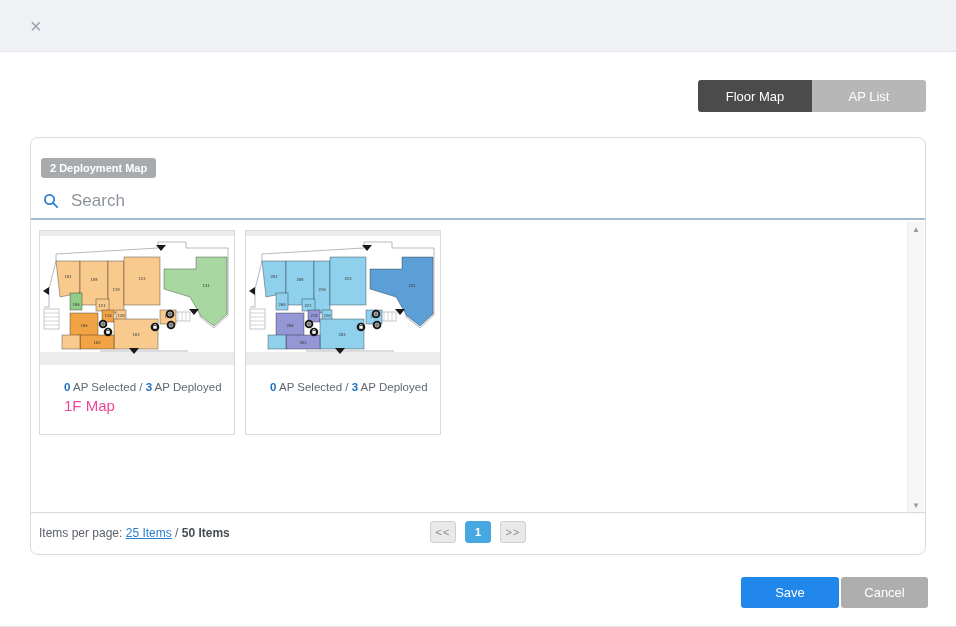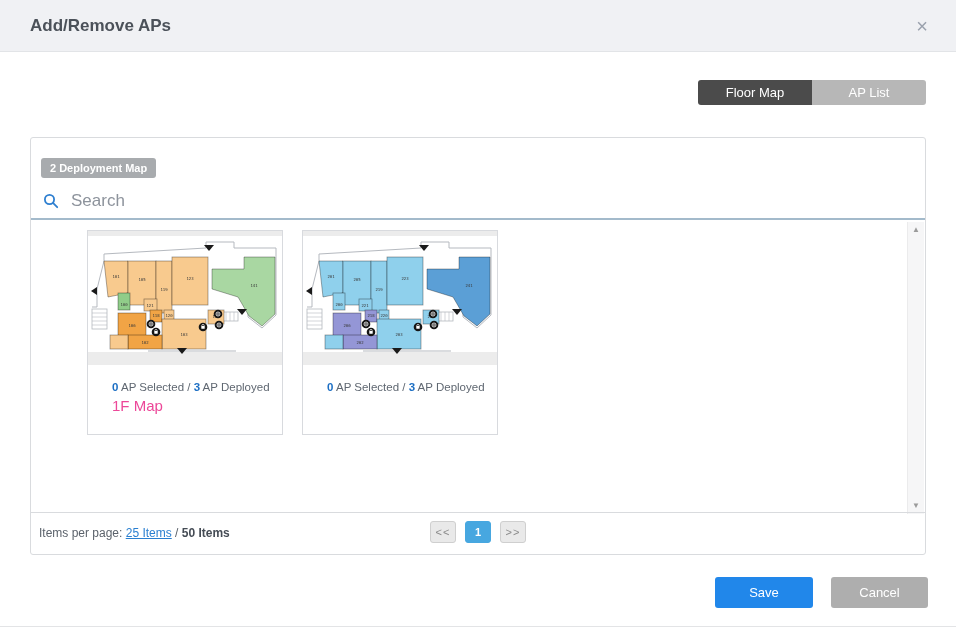--- a/index.html
+++ b/index.html
@@ -13,38 +13,38 @@
   .hdr {
     position:absolute; top:0; left:0; width:956px; height:52px;
     background:#f0f1f4; border-bottom:1px solid #e2e4e7;
     display:flex; align-items:center; padding:0 28px 0 30px;
   }
   .hdr-title { font-size:17px; font-weight:bold; color:#4b5159; flex:1; }
   .hdr-close { font-size:20px; color:#9aa1ad; cursor:pointer; background:none; border:none; line-height:1;
     font-family:"Liberation Sans", sans-serif; }
   
   .tabs { position:absolute; top:80px; right:30px; display:flex; }
-  .tab { width:114px; height:25px; border:none; color:#fff; font-size:13px; cursor:pointer;
+  .tab { width:114px; height:32px; border:none; color:#fff; font-size:13px; cursor:pointer;
     font-family:"Liberation Sans", sans-serif; }
   .tab.active { background:#4b4b4b; border-radius:3px 0 0 3px; }
   .tab.inactive { background:#b7b7b7; border-radius:0 3px 3px 0; }
   
   .panel { position:absolute; left:30px; top:137px; width:896px; height:418px;
-    border:1px solid #d9dbde; border-radius:3px; background:#fff; }
+    border:1px solid #d9dbde; border-radius:8px; background:#fff; }
   .badge { position:absolute; left:10px; top:20px; background:#a8abae; color:#fff;
     font-size:11px; font-weight:bold; padding:4px 9px; border-radius:3px; }
   .search-row { position:absolute; left:0; top:46px; width:100%; height:36px;
     display:flex; align-items:center; padding-left:12px;
     border-bottom:2px solid #a3bacb; }
   .search-icon { width:16px; height:16px; margin-right:12px; flex:none; }
   .search-input { border:none; outline:none; font-size:17px; color:#3c434b; width:400px;
     font-family:"Liberation Sans", sans-serif; background:transparent; }
   .search-input::placeholder { color:#8d939c; }
   .content { position:absolute; left:0; top:84px; width:100%; height:292px; overflow:hidden; }
-  .cards { position:absolute; left:8px; top:8px; display:flex; gap:19px;margin-left:48px; }
+  .cards { position:absolute; left:8px; top:8px; display:flex; gap:10px; }
   .card { width:196px; height:205px; background:#fff; border:1px solid #d8dade; cursor:pointer; }
   .fp { display:block; width:194px; height:134px; }
   .card-text { padding:16px 0 0 24px; }
   .card-count { font-size:11.5px; color:#5f6771; }
   .card-count b { color:#1d6fc4; font-weight:bold; }
   .card-name { font-size:15px; color:#ec4899; margin-top:4px; }
   
   .sb { position:absolute; right:1px; top:0; bottom:0; width:17px; background:#f6f6f7;
     border-left:1px solid #ebebec; display:flex; flex-direction:column;
     justify-content:space-between; align-items:center; padding:4px 0; }
@@ -55,31 +55,30 @@
   .pag-left { position:absolute; left:8px; top:13px; font-size:12px; color:#5b626b; }
   .pag-left a { color:#2a7fd0; text-decoration:underline; cursor:pointer; }
   .pag-left b { color:#454c55; font-weight:bold; }
   .pag-btns { position:absolute; left:50%; top:8px; transform:translateX(-50%);
     display:flex; gap:9px; }
   .pg-btn { height:22px; min-width:26px; font-size:11px; color:#8a8a8a;
     background:#e9e9e9; border:1px solid #cfcfcf; border-radius:3px; cursor:pointer; letter-spacing:1px;
     font-family:"Liberation Sans", sans-serif; }
   .pg-btn.cur { background:#47a7e0; border-color:#47a7e0; color:#fff; font-weight:bold; letter-spacing:0; }
   
-  .foot { position:absolute; top:577px; right:28px; display:flex; gap:18px; }
+  .foot { position:absolute; top:577px; right:28px; display:flex; gap:2px; }
   .btn { height:31px; border:none; border-radius:3px; color:#fff; font-size:13px; cursor:pointer;
     font-family:"Liberation Sans", sans-serif; }
   .btn-save { width:98px; background:#2187ea; }
-  .btn-cancel { width:97px; background:#aeaeae; }
+  .btn-cancel { width:87px; background:#aeaeae; }
 </style>
 </head>
 <body>
 
 <div class="hdr">
-  <div class="hdr-title">Add/Remove APs</div>
   <button class="hdr-close">×</button>
 </div>
 
 <div class="tabs">
   <button class="tab active">Floor Map</button>
   <button class="tab inactive">AP List</button>
 </div>
 
 <div class="panel">
   <span class="badge">2 Deployment Map</span>

